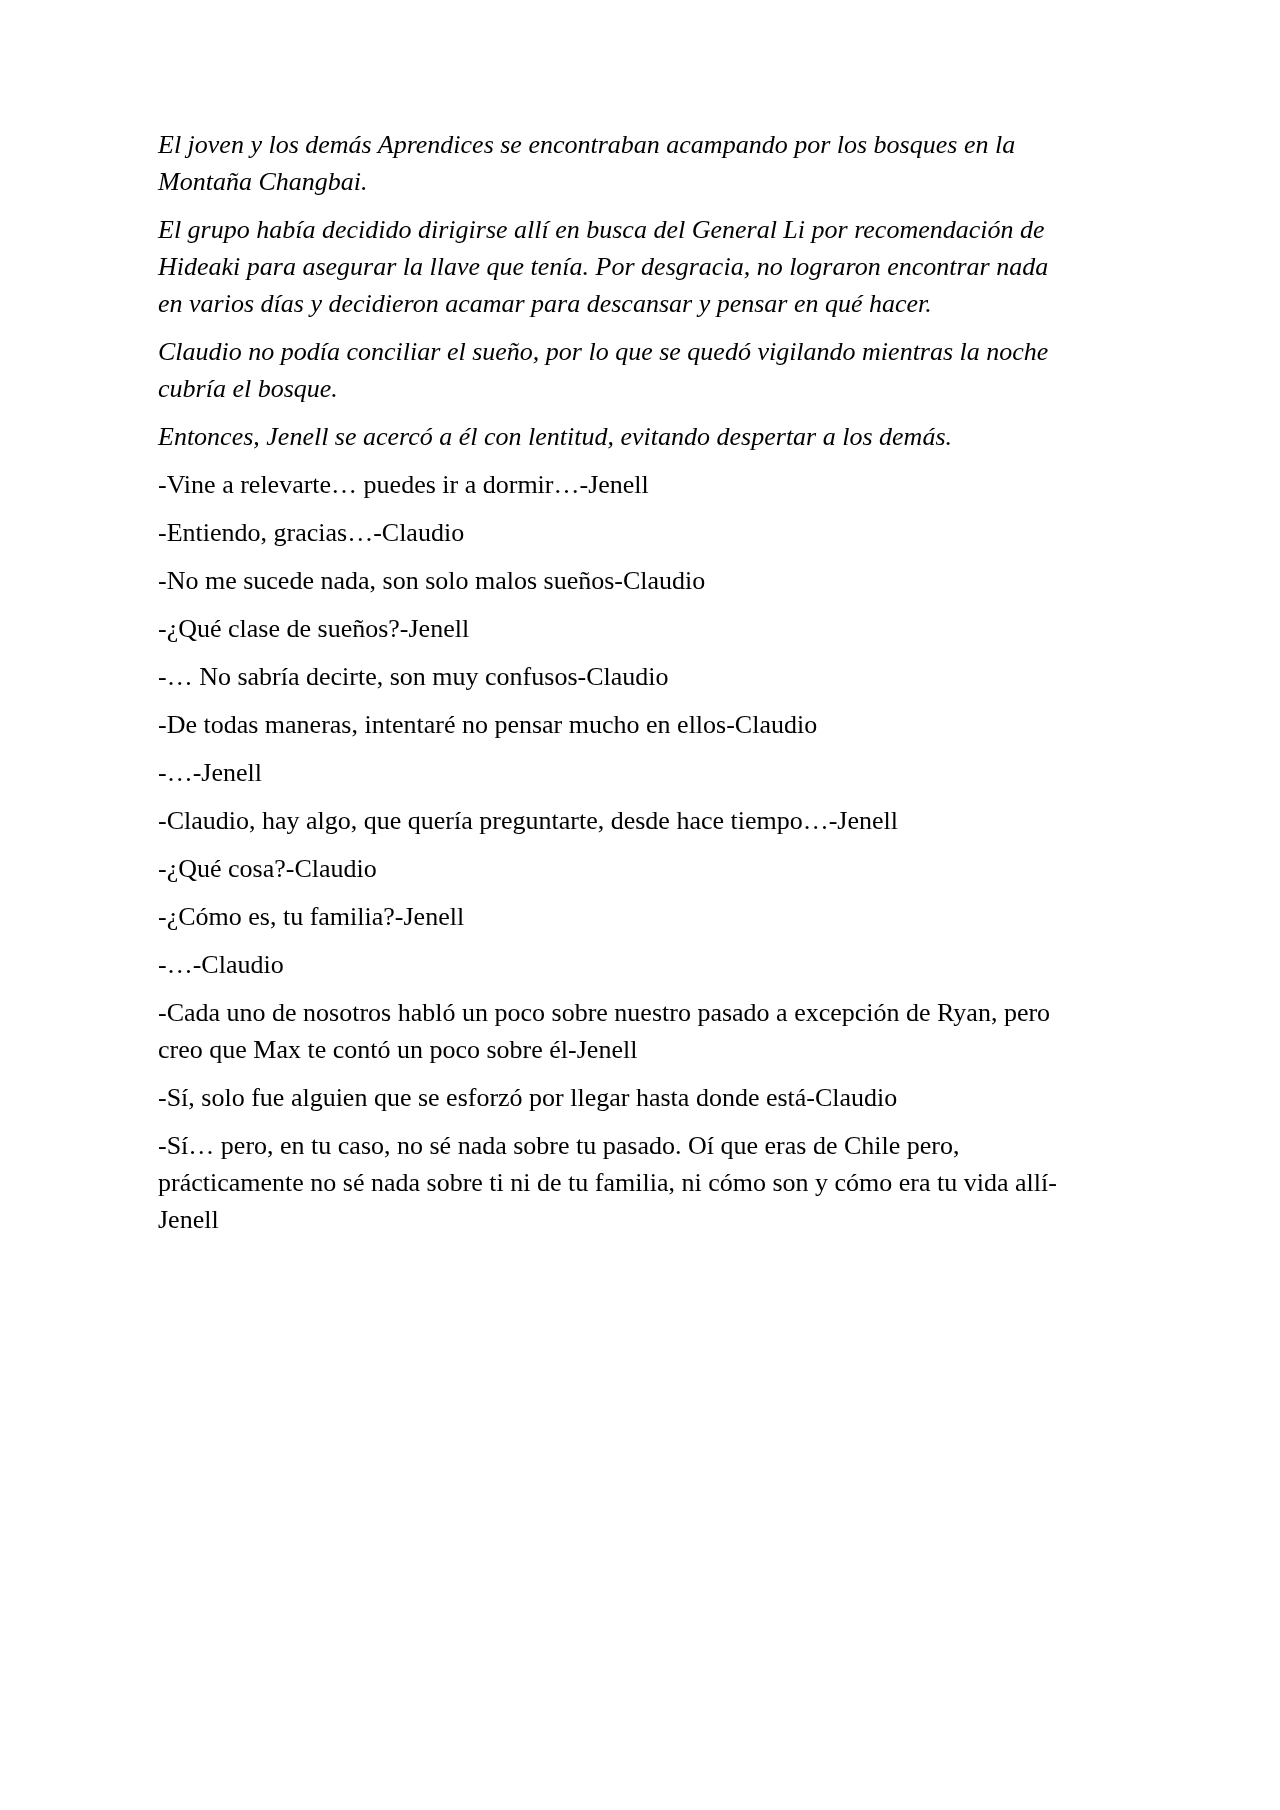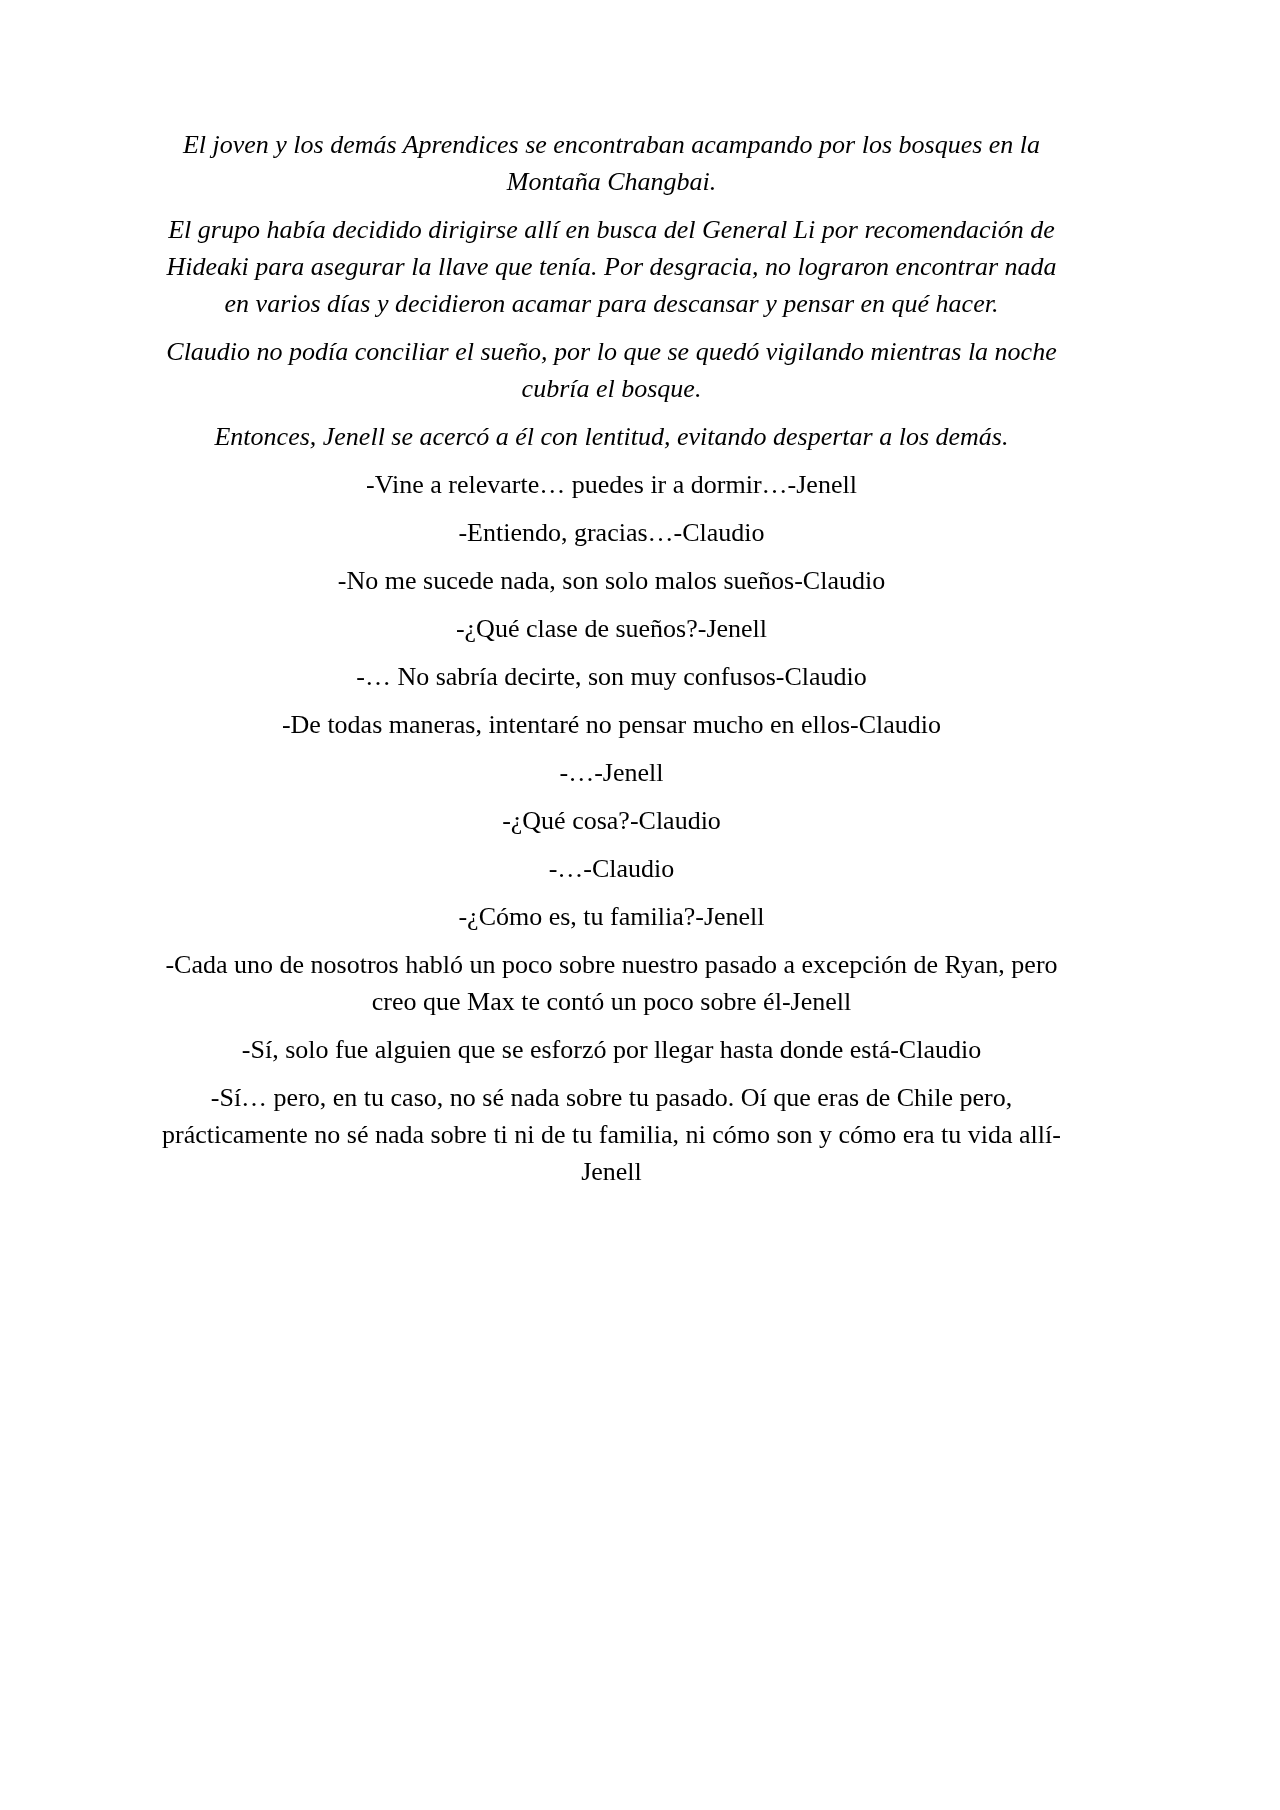--- a/index.html
+++ b/index.html
@@ -20,21 +20,21 @@
     position: absolute;
     top: 126px;
     left: 158px;
     width: 907px;
     font-size: 26px;
     line-height: 37px;
   }
   .content p {
     margin: 0 0 11px 0;
     padding: 0;
-    text-align: center;
+    text-align: left;
   }
   .narration {
     font-style: italic;
   }
   .dialogue {
     font-style: normal;
   }
 </style>
 </head>
 <body>
@@ -45,20 +45,21 @@
       <p class="narration">El grupo había decidido dirigirse allí en busca del General Li por recomendación de Hideaki para asegurar la llave que tenía. Por desgracia, no lograron encontrar nada en varios días y decidieron acamar para descansar y pensar en qué hacer.</p>
       <p class="narration">Claudio no podía conciliar el sueño, por lo que se quedó vigilando mientras la noche cubría el bosque.</p>
       <p class="narration">Entonces, Jenell se acercó a él con lentitud, evitando despertar a los demás.</p>
       <p class="dialogue">-Vine a relevarte… puedes ir a dormir…-Jenell</p>
       <p class="dialogue">-Entiendo, gracias…-Claudio</p>
       <p class="dialogue">-No me sucede nada, son solo malos sueños-Claudio</p>
       <p class="dialogue">-¿Qué clase de sueños?-Jenell</p>
       <p class="dialogue">-… No sabría decirte, son muy confusos-Claudio</p>
       <p class="dialogue">-De todas maneras, intentaré no pensar mucho en ellos-Claudio</p>
       <p class="dialogue">-…-Jenell</p>
+      <p class="dialogue">-Claudio, hay algo, que quería preguntarte, desde hace tiempo…-Jenell</p>
       <p class="dialogue">-¿Qué cosa?-Claudio</p>
+      <p class="dialogue">-¿Cómo es, tu familia?-Jenell</p>
       <p class="dialogue">-…-Claudio</p>
-      <p class="dialogue">-¿Cómo es, tu familia?-Jenell</p>
       <p class="dialogue">-Cada uno de nosotros habló un poco sobre nuestro pasado a excepción de Ryan, pero creo que Max te contó un poco sobre él-Jenell</p>
       <p class="dialogue">-Sí, solo fue alguien que se esforzó por llegar hasta donde está-Claudio</p>
       <p class="dialogue">-Sí… pero, en tu caso, no sé nada sobre tu pasado. Oí que eras de Chile pero, prácticamente no sé nada sobre ti ni de tu familia, ni cómo son y cómo era tu vida allí-Jenell</p>
     </div>
 </div>
 
 </body></html>

